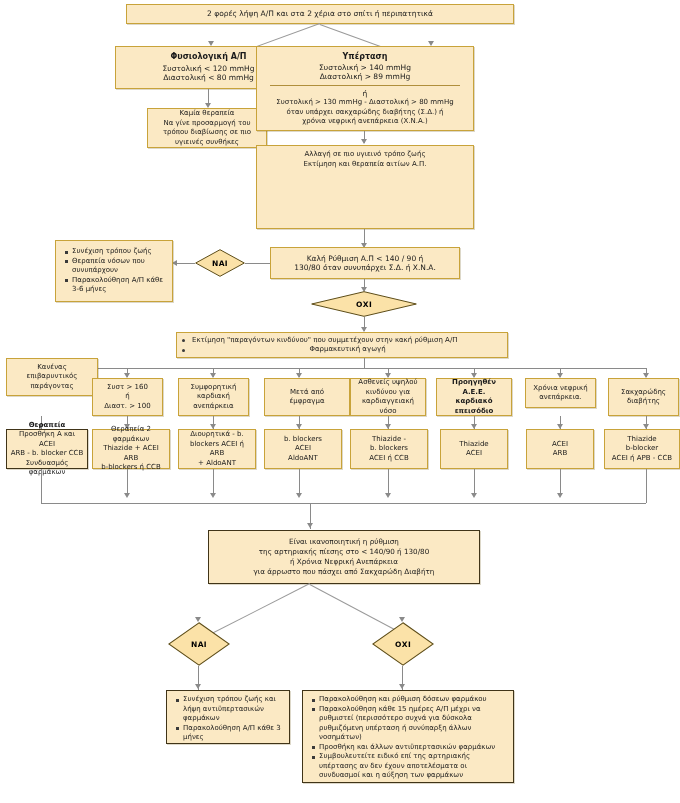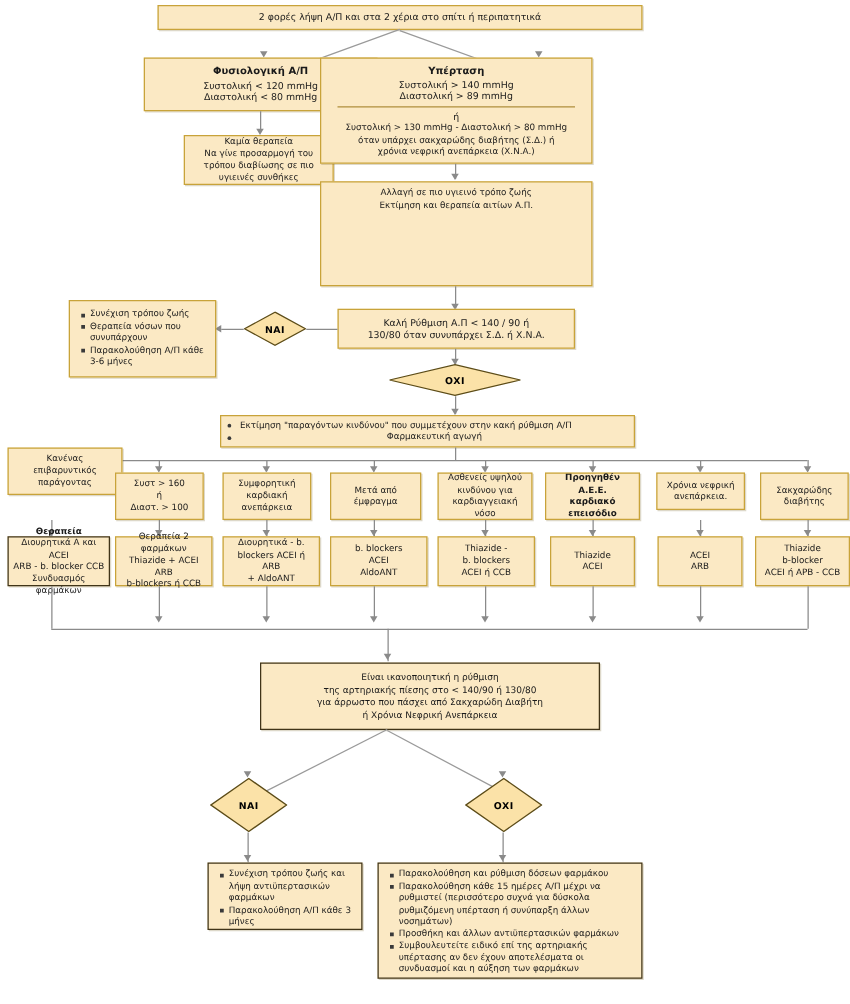--- a/index.html
+++ b/index.html
@@ -199,21 +199,21 @@
   <div class="node" style="left:92px;top:378px;width:71px;height:38px;">
     <span class="line">Συστ &gt; 160</span>
     <span class="line">ή</span>
     <span class="line">Διαστ. &gt; 100</span>
   </div>
   <div class="node" style="left:178px;top:378px;width:71px;height:38px;">
     <span class="line">Συμφορητική</span>
     <span class="line">καρδιακή</span>
     <span class="line">ανεπάρκεια</span>
   </div>
-  <div class="node" style="left:264px;top:378px;width:73px;height:38px;">
+  <div class="node" style="left:264px;top:378px;width:86px;height:38px;">
     <span class="line">Μετά από</span>
     <span class="line">έμφραγμα</span>
   </div>
   <div class="node" style="left:350px;top:378px;width:76px;height:38px;">
     <span class="line">Ασθενείς υψηλού</span>
     <span class="line">κινδύνου για</span>
     <span class="line">καρδιαγγειακή νόσο</span>
   </div>
   <div class="node" style="left:436px;top:378px;width:76px;height:38px;font-weight:bold;">
     <span class="line">Προηγηθέν Α.Ε.Ε.</span>
@@ -240,21 +240,21 @@
   <div class="arrow" style="left:384.5px;top:424px;"></div>
   <div class="ln v" style="left:474px;top:416px;height:13px;"></div>
   <div class="arrow" style="left:470.5px;top:424px;"></div>
   <div class="ln v" style="left:560px;top:416px;height:13px;"></div>
   <div class="arrow" style="left:556.5px;top:424px;"></div>
   <div class="ln v" style="left:646px;top:416px;height:13px;"></div>
   <div class="arrow" style="left:642.5px;top:424px;"></div>
 
   <div class="node thick" style="left:6px;top:429px;width:82px;height:40px;">
     <span class="line ttl">Θεραπεία</span>
-    <span class="line">Διουρητικά Α και ACEI</span>
+    <span class="line">Προσθήκη Α και ACEI</span>
     <span class="line">ARB - b. blocker CCB</span>
     <span class="line">Συνδυασμός φαρμάκων</span>
   </div>
   <div class="node" style="left:92px;top:429px;width:78px;height:40px;">
     <span class="line">Θεραπεία 2</span>
     <span class="line">φαρμάκων</span>
     <span class="line">Thiazide + ACEI ARB</span>
     <span class="line">b-blockers ή CCB</span>
   </div>
   <div class="node" style="left:178px;top:429px;width:78px;height:40px;">
@@ -301,22 +301,22 @@
   <div class="arrow" style="left:556.5px;top:493px;"></div>
   <div class="ln v" style="left:646px;top:469px;height:34px;"></div>
   <div class="ln h" style="left:41px;top:503px;width:605px;"></div>
 
   <div class="ln v" style="left:310px;top:503px;height:26px;"></div>
   <div class="arrow" style="left:306.5px;top:523px;"></div>
 
   <div class="node thick" style="left:208px;top:530px;width:272px;height:54px;font-size:7.2px;line-height:10px;">
     <span class="line">Είναι ικανοποιητική η ρύθμιση</span>
     <span class="line">της αρτηριακής πίεσης στο &lt; 140/90 ή 130/80</span>
+    <span class="line">ή Χρόνια Νεφρική Ανεπάρκεια</span>
     <span class="line">για άρρωστο που πάσχει από Σακχαρώδη Διαβήτη</span>
-    <span class="line">ή Χρόνια Νεφρική Ανεπάρκεια</span>
   </div>
 
   <div class="diagline" style="left:310px;top:584px;width:126px;transform:rotate(153deg);"></div>
   <div class="diagline" style="left:310px;top:584px;width:104px;transform:rotate(28deg);"></div>
   <div class="arrow" style="left:194.5px;top:617px;"></div>
   <div class="arrow" style="left:398.5px;top:617px;"></div>
 
   <div class="diamond" style="left:168px;top:622px;width:62px;height:44px;">
     <svg class="dsvg" viewBox="0 0 62 44" preserveAspectRatio="none">
       <polygon points="31,0.8 61.2,22 31,43.2 0.8,22" fill="#fbe2a8" stroke="#5c4c18" stroke-width="1.1"></polygon>

